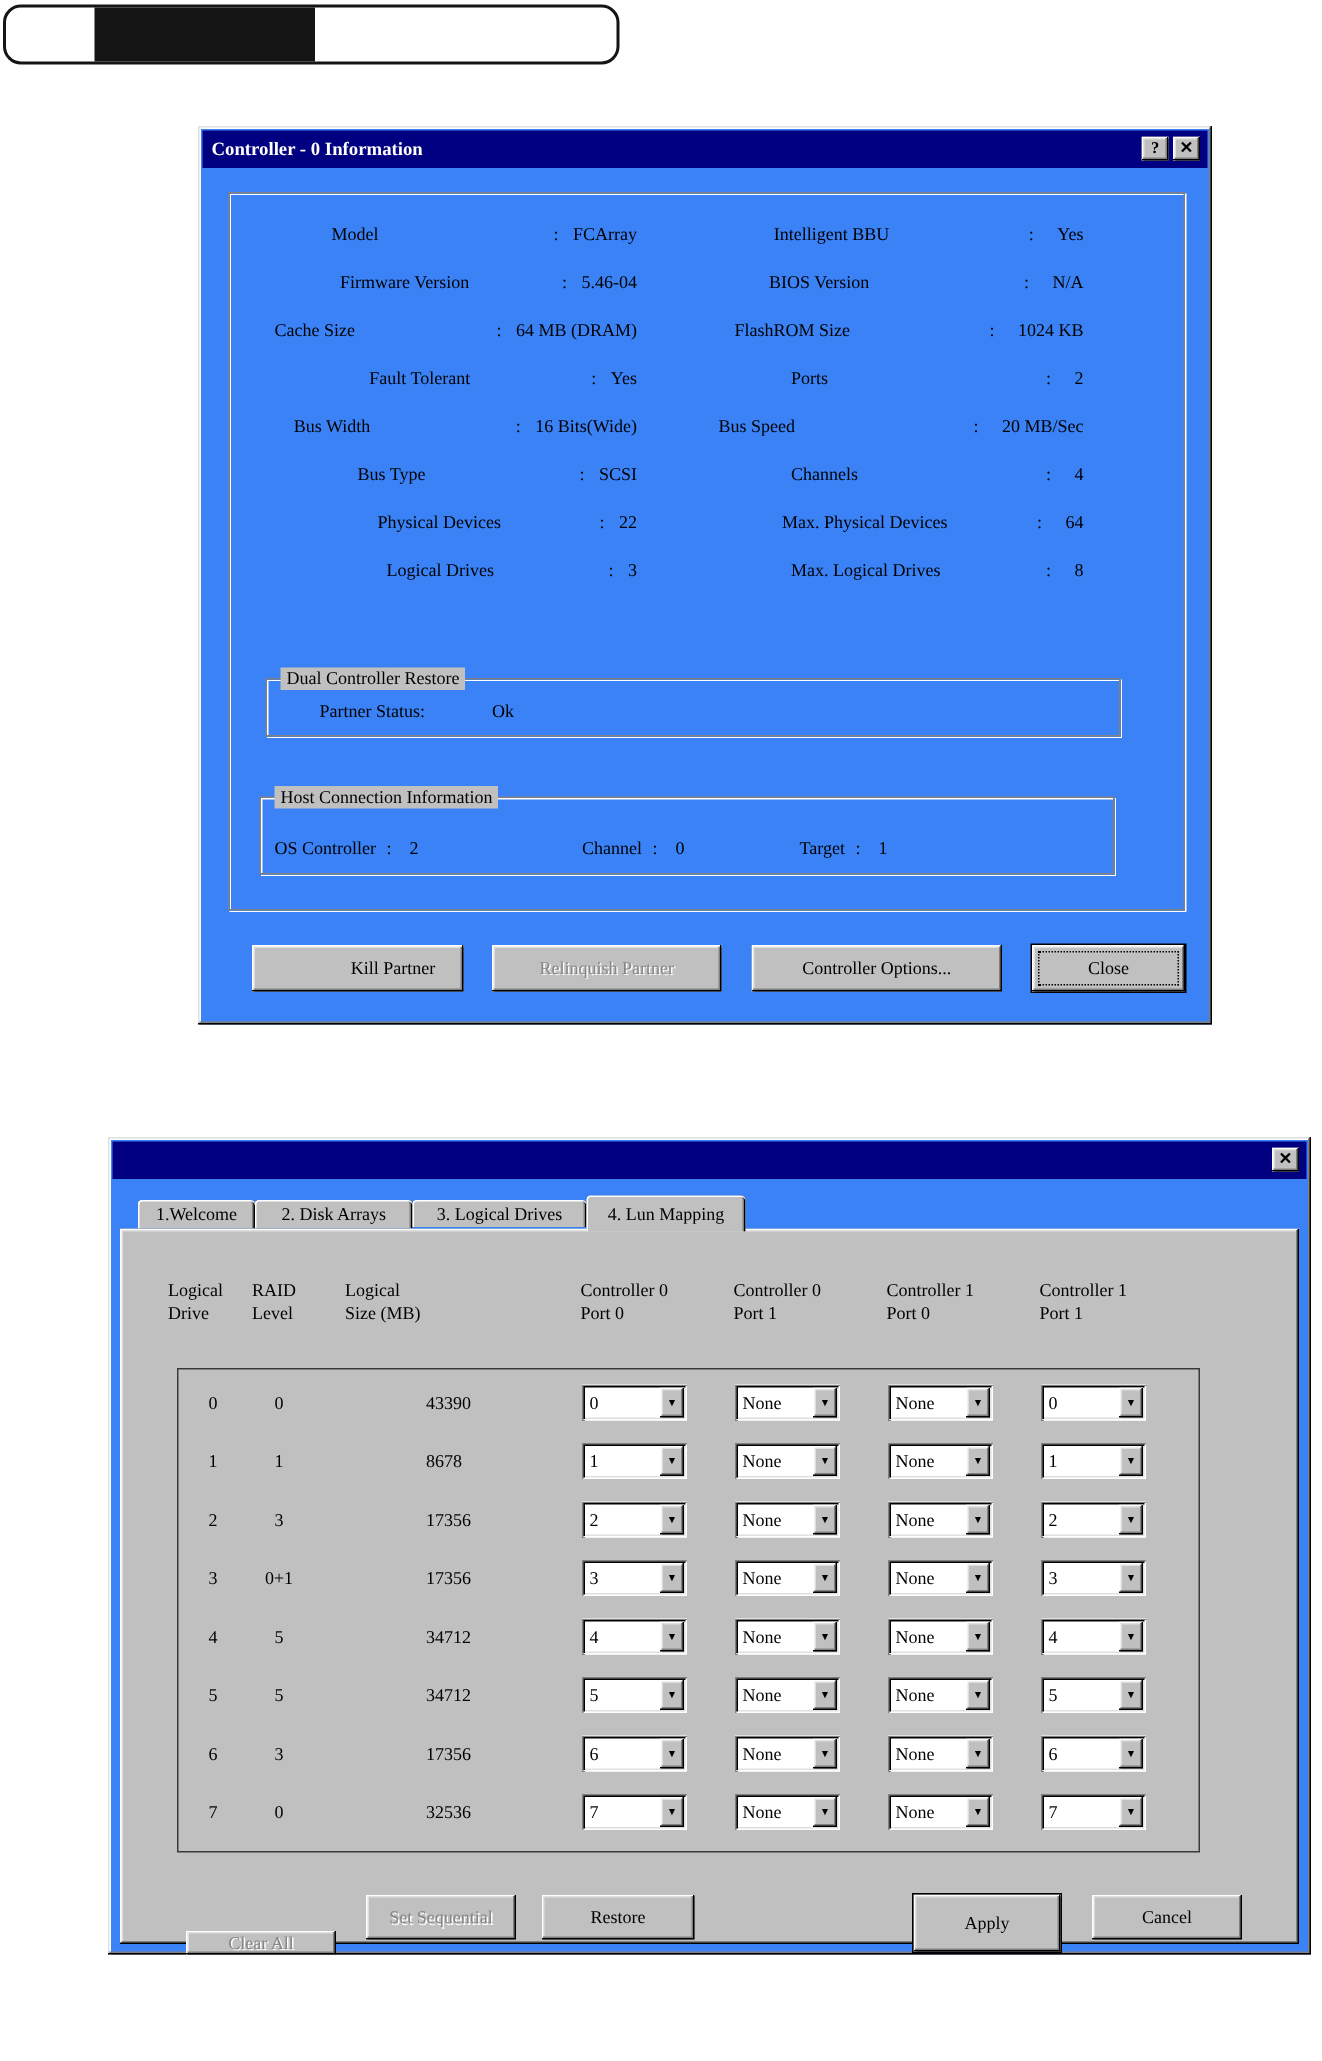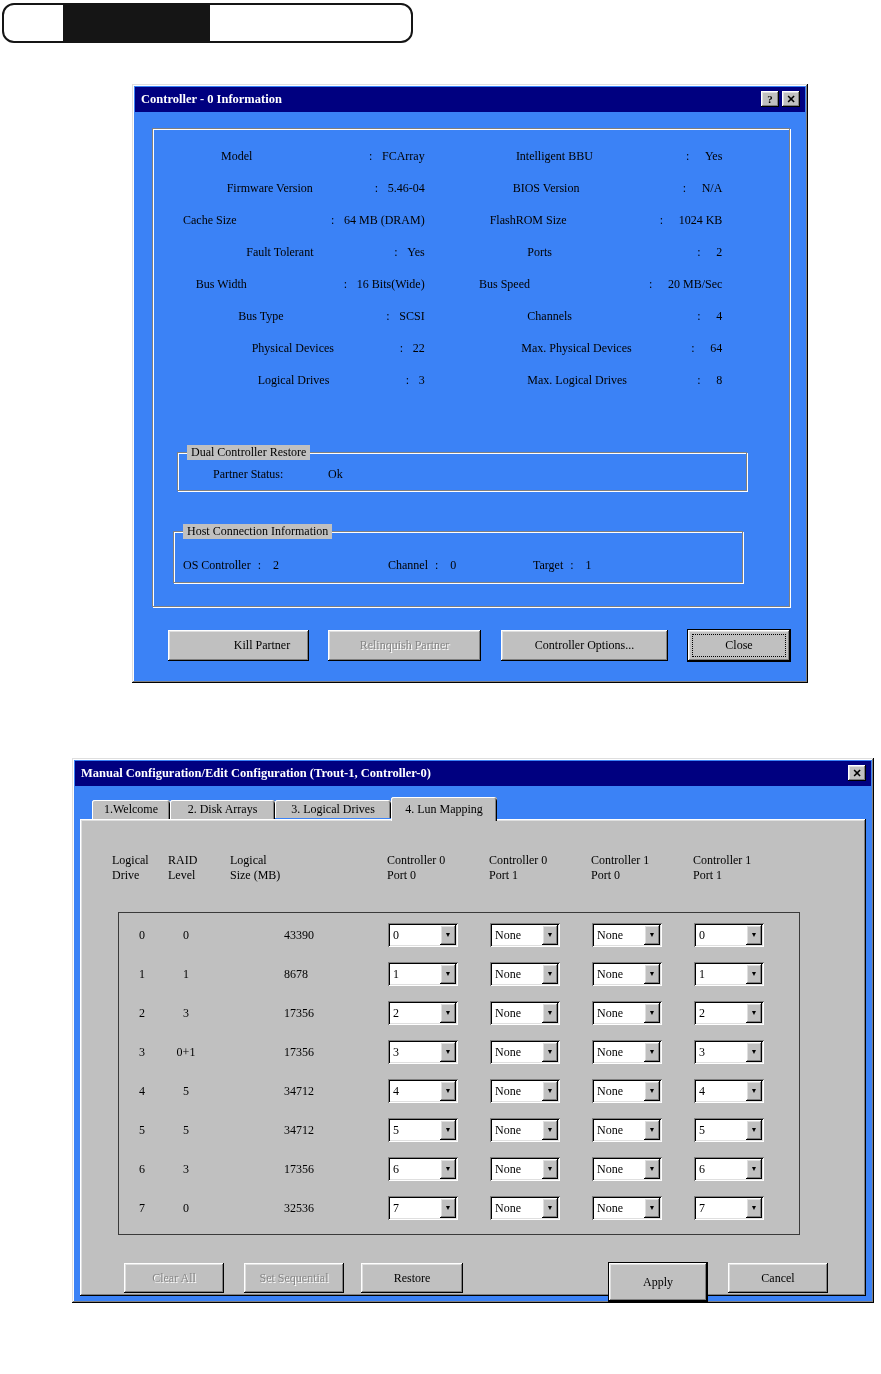--- a/index.html
+++ b/index.html
@@ -228,21 +228,20 @@
         </div>
         <div class="win-btn default" style="left: 556px; width: 102px; top: 546px; height: 31px;">
           <span>Close</span>
           <div class="focus-rect"></div>
         </div>
       </div>
   </div>
 
   <div class="dialog" id="dlg2">
     <div class="titlebar">
-      <span>Manual Configuration/Edit Configuration (Trout-1, Controller-0)</span>
       <div class="tb-btns">
         <div class="tb-btn">✕</div>
       </div>
     </div>
 
     <div id="tab-strip">
         <div class="tab" style="left: 20px; width: 78px; top: 42px; height: 19px;">
           <span>1.Welcome</span>
         </div>
         <div class="tab" style="left: 98px; width: 105px; top: 42px; height: 19px;">
@@ -501,21 +500,21 @@
             </div>
             <div class="combo" style="left: 575px;">
               <span class="combo-value">7</span>
               <div class="combo-btn">
                 <span>▼</span>
               </div>
             </div>
           </div>
         </div>
       <div id="dlg2-buttons">
-          <div class="win-btn disabled" style="left: 44px; width: 100px; top: 444px; height: 30px;">
+          <div class="win-btn disabled" style="left: 44px; width: 100px; top: 468px; height: 16px; align-items: flex-end;">
             <span>Clear All</span>
           </div>
           <div class="win-btn disabled" style="left: 164px; width: 100px; top: 444px; height: 30px;">
             <span>Set Sequential</span>
           </div>
           <div class="win-btn" style="left: 281px; width: 102px; top: 444px; height: 30px;">
             <span>Restore</span>
           </div>
           <div class="win-btn default" style="left: 529px; width: 98px; top: 444px; height: 38px;">
             <span>Apply</span>

